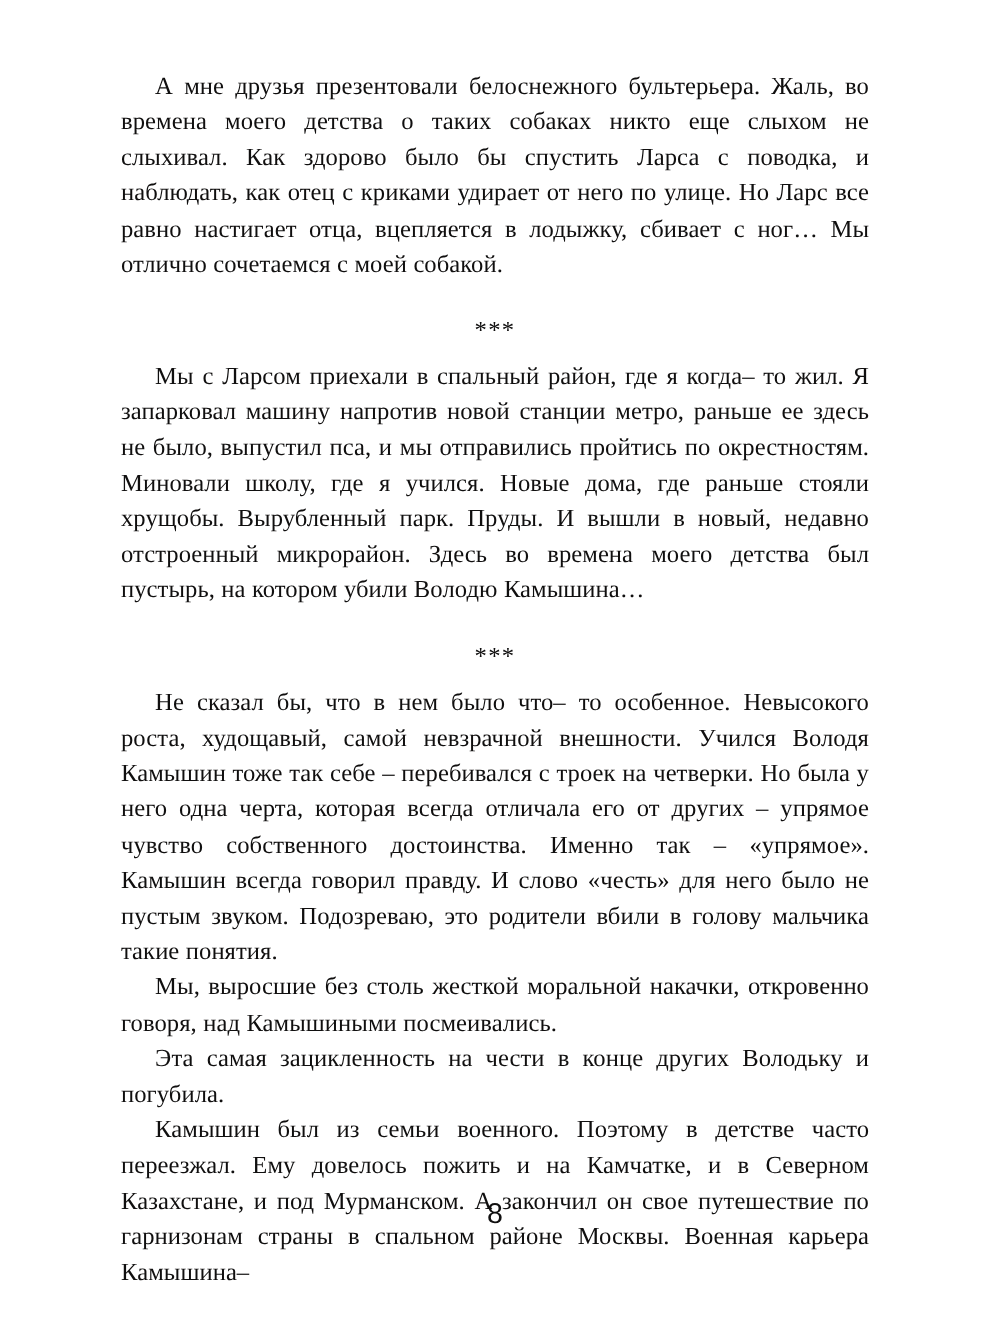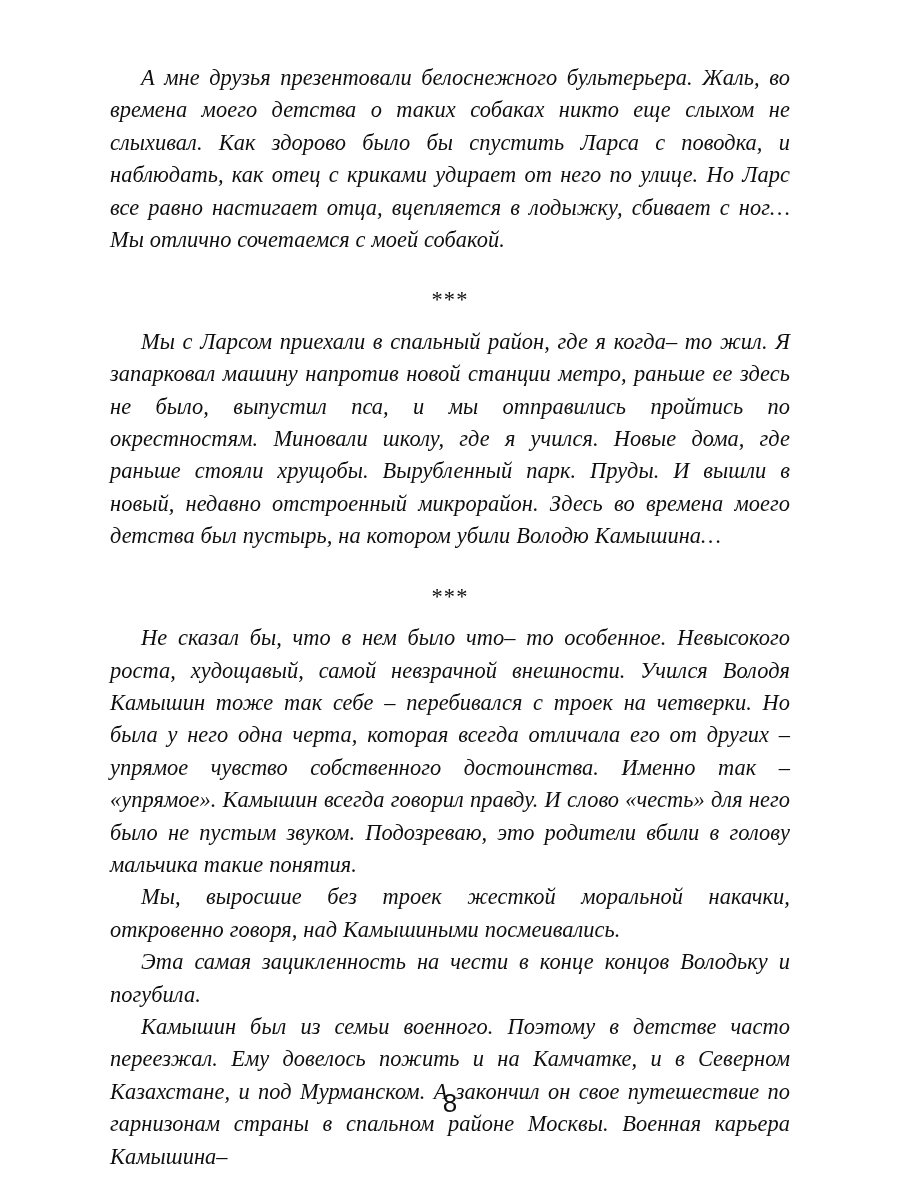--- a/index.html
+++ b/index.html
@@ -27,21 +27,20 @@
   .para {
     margin: 0;
     text-align: justify;
     text-justify: inter-word;
     text-indent: 31px;
     font-size: 22.4px;
     line-height: 32.4px;
     letter-spacing: 0.05px;
     word-spacing: 0.2px;
     hyphens: manual;
-    font-style: italic;
   }
   .divider {
     margin: 0;
     text-align: center;
     font-size: 22.4px;
     line-height: 32.4px;
     letter-spacing: 1.2px;
   }
   .gap-before-divider {
     height: 28px;
@@ -74,21 +73,21 @@
     <p class="divider">***</p>
     <div class="gap-after-divider"></div>
 
     <p class="para">Мы с Ларсом приехали в спальный район, где я когда– то жил. Я запарковал машину напротив новой станции метро, раньше ее здесь не было, выпустил пса, и мы отправились пройтись по окрестностям. Миновали школу, где я учился. Новые дома, где раньше стояли хрущобы. Вырубленный парк. Пруды. И вышли в новый, недавно отстроенный микрорайон. Здесь во времена моего детства был пустырь, на котором убили Володю Камышина…</p>
 
     <div class="gap-before-divider"></div>
     <p class="divider">***</p>
     <div class="gap-after-divider"></div>
 
     <p class="para">Не сказал бы, что в нем было что– то особенное. Невысокого роста, худощавый, самой невзрачной внешности. Учился Володя Камышин тоже так себе – перебивался с троек на четверки. Но была у него одна черта, которая всегда отличала его от других – упрямое чувство собственного достоинства. Именно так – «упрямое». Камышин всегда говорил правду. И слово «честь» для него было не пустым звуком. Подозреваю, это родители вбили в голову мальчика такие понятия.</p>
-    <p class="para">Мы, выросшие без троек жесткой моральной накачки, откровенно говоря, над Камышиными посмеивались.</p>
-    <p class="para">Эта самая зацикленность на чести в конце концов Володьку и погубила.</p>
+    <p class="para">Мы, выросшие без столь жесткой моральной накачки, откровенно говоря, над Камышиными посмеивались.</p>
+    <p class="para">Эта самая зацикленность на чести в конце других Володьку и погубила.</p>
     <p class="para">Камышин был из семьи военного. Поэтому в детстве часто переезжал. Ему довелось пожить и на Камчатке, и в Северном Казахстане, и под Мурманском. А закончил он свое путешествие по гарнизонам страны в спальном районе Москвы. Военная карьера Камышина–</p>
 
   </div>
 
   <div class="folio">8</div>
 
 </div>
 
 </body></html>

